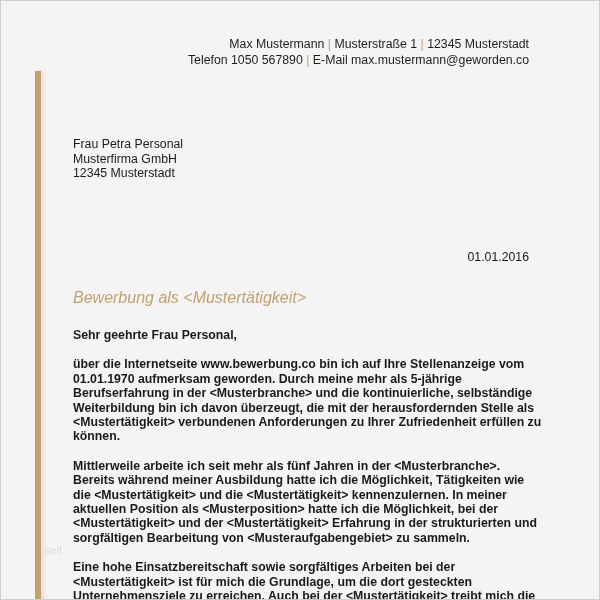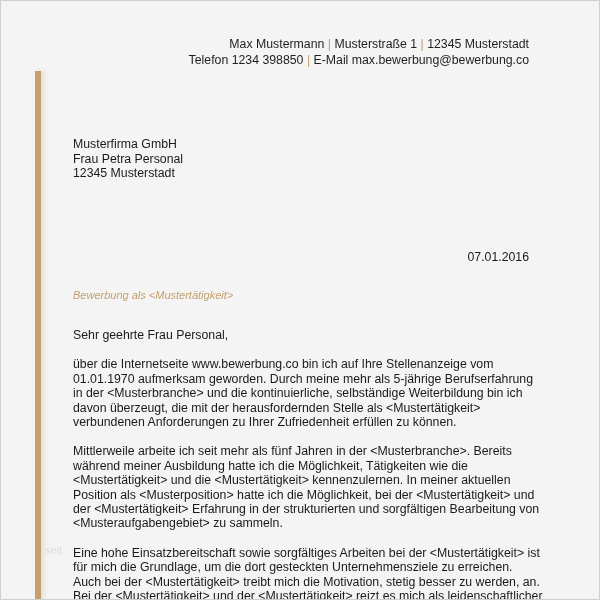--- a/index.html
+++ b/index.html
@@ -25,60 +25,60 @@
     .sep { color: #c4a06e; }
     .recipient {
       position: absolute; left: 72px; top: 136px;
       font-size: 12.3px; line-height: 14.5px;
     }
     .date {
       position: absolute; right: 70px; top: 249px; font-size: 12.3px;
     }
     .subject {
       position: absolute; left: 72px; top: 288px;
-      font-size: 11px; font-style: italic; color: #c4a06e;
+      font-size: 16px; font-style: italic; color: #c4a06e;
     }
     .body-text {
       position: absolute; left: 72px; top: 327px; width: 470px;
       font-size: 12.3px; line-height: 14.4px;
     }
-    .body-text p { margin: 0 0 15px 0; }
+    .body-text p { margin: 0 0 15px 0; font-weight: bold; }
     .watermark {
       position: absolute; left: 44px; top: 543px;
       font-size: 11px; color: #dcdcdc;
     }
   </style>
 </head>
 <body>
 
 <div class="page">
   <div class="sidebar-bar"></div>
 
   <div class="header">
     <div>
       <span>Max Mustermann</span>
       <span class="sep">|</span>
       <span>Musterstraße 1</span>
       <span class="sep">|</span>
       <span>12345 Musterstadt</span>
     </div>
     <div>
-      <span>Telefon 1234 398850</span>
+      <span>Telefon 1050 567890</span>
       <span class="sep">|</span>
-      <span>E-Mail max.bewerbung@bewerbung.co</span>
+      <span>E-Mail max.mustermann@geworden.co</span>
     </div>
   </div>
 
   <div class="recipient">
+    <div>Frau Petra Personal</div>
     <div>Musterfirma GmbH</div>
-    <div>Frau Petra Personal</div>
     <div>12345 Musterstadt</div>
   </div>
 
-  <div class="date">07.01.2016</div>
+  <div class="date">01.01.2016</div>
 
   <div class="subject">Bewerbung als &lt;Mustertätigkeit&gt;</div>
 
   <div class="body-text">
     <p>Sehr geehrte Frau Personal,</p>
     <p>über die Internetseite www.bewerbung.co bin ich auf Ihre Stellenanzeige vom 01.01.1970 aufmerksam geworden. Durch meine mehr als 5-jährige Berufserfahrung in der &lt;Musterbranche&gt; und die kontinuierliche, selbständige Weiterbildung bin ich davon überzeugt, die mit der herausfordernden Stelle als &lt;Mustertätigkeit&gt; verbundenen Anforderungen zu Ihrer Zufriedenheit erfüllen zu können.</p>
     <p>Mittlerweile arbeite ich seit mehr als fünf Jahren in der &lt;Musterbranche&gt;. Bereits während meiner Ausbildung hatte ich die Möglichkeit, Tätigkeiten wie die &lt;Mustertätigkeit&gt; und die &lt;Mustertätigkeit&gt; kennenzulernen. In meiner aktuellen Position als &lt;Musterposition&gt; hatte ich die Möglichkeit, bei der &lt;Mustertätigkeit&gt; und der &lt;Mustertätigkeit&gt; Erfahrung in der strukturierten und sorgfältigen Bearbeitung von &lt;Musteraufgabengebiet&gt; zu sammeln.</p>
     <p>Eine hohe Einsatzbereitschaft sowie sorgfältiges Arbeiten bei der &lt;Mustertätigkeit&gt; ist für mich die Grundlage, um die dort gesteckten Unternehmensziele zu erreichen. Auch bei der &lt;Mustertätigkeit&gt; treibt mich die Motivation, stetig besser zu werden, an. Bei der &lt;Mustertätigkeit&gt; und der &lt;Mustertätigkeit&gt; reizt es mich als leidenschaftlicher &lt;Teamsportler&gt;, die mir übertragenen Aufgaben bei der konstruktiven Arbeit im Team zu erledigen.</p>
 
   </div>

